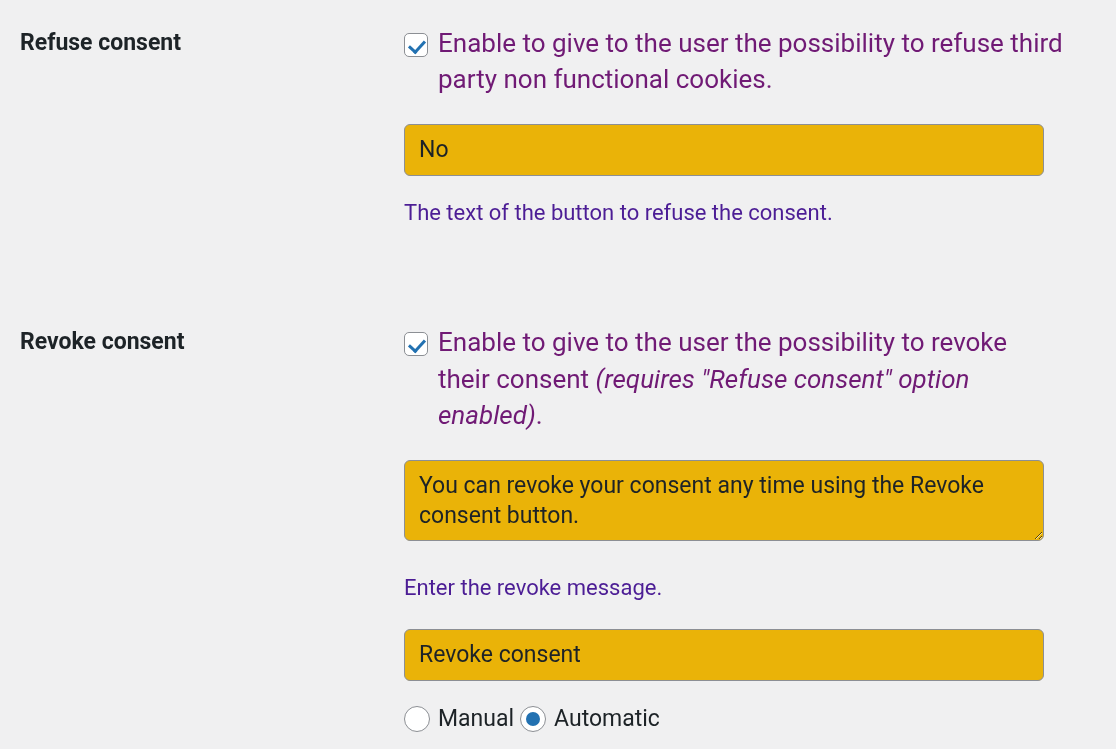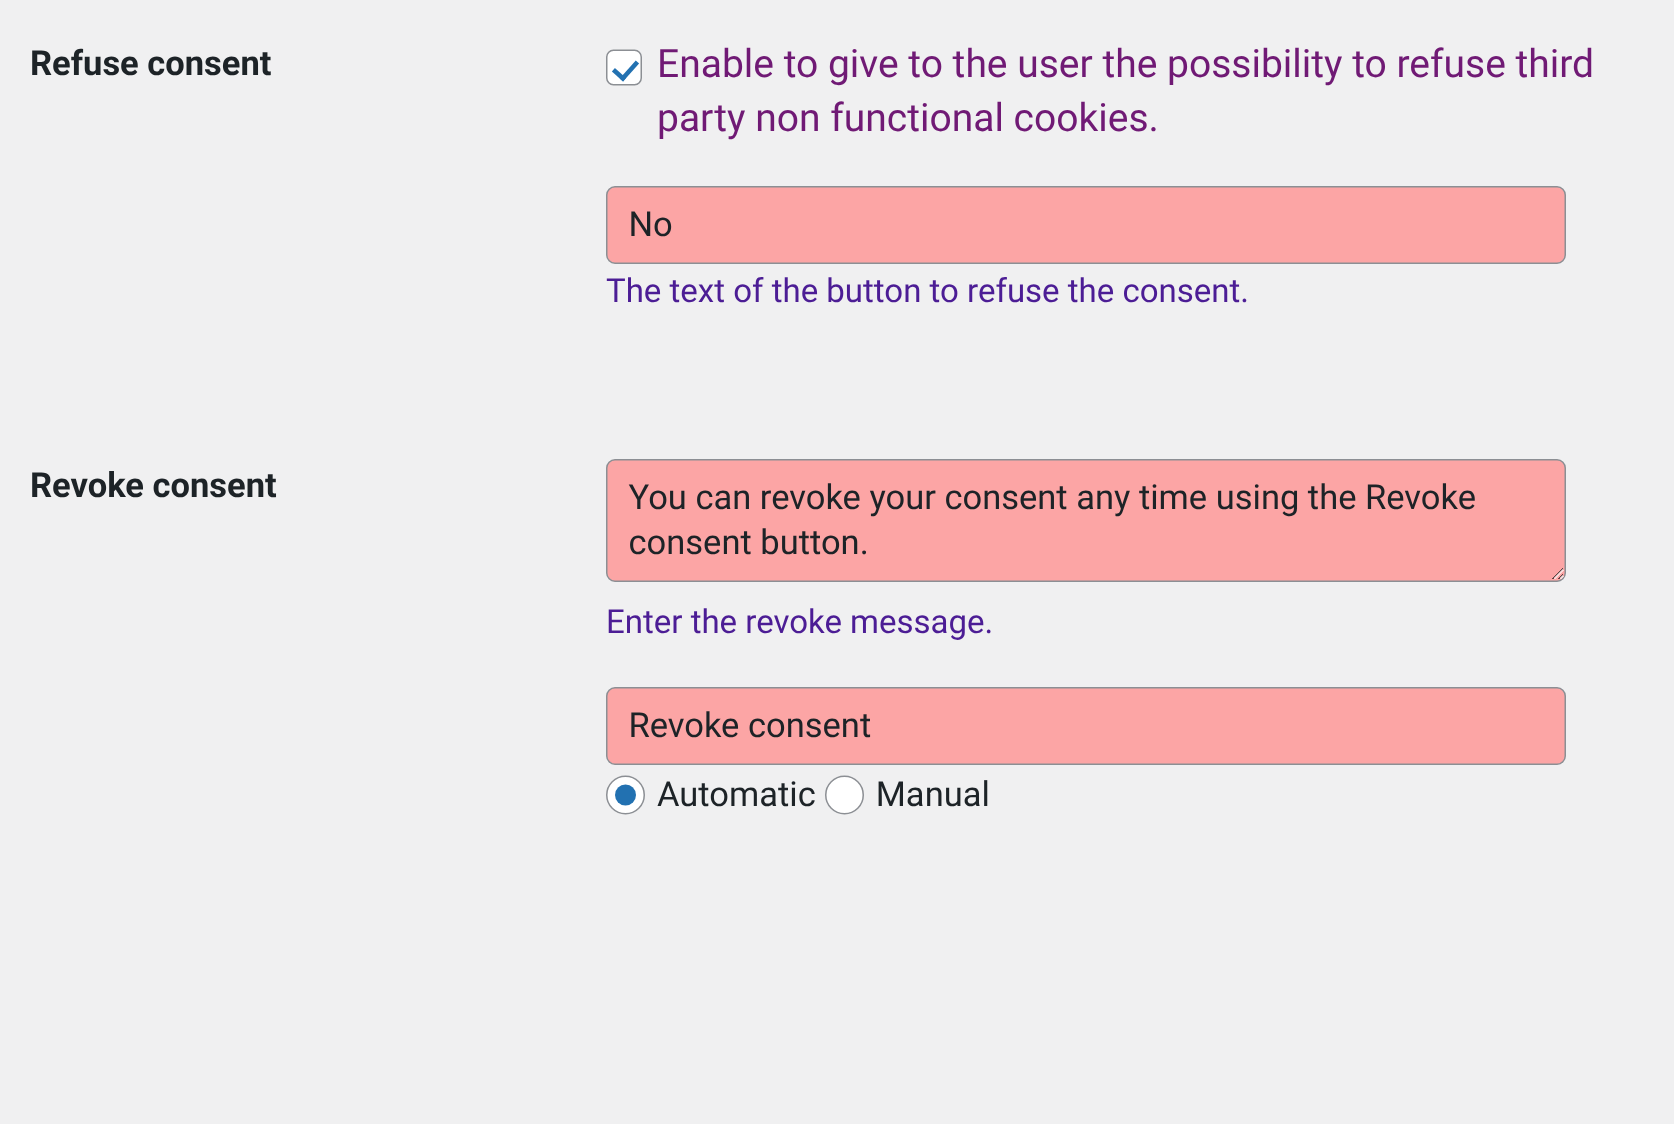--- a/index.html
+++ b/index.html
@@ -81,24 +81,24 @@
       border-bottom: 3px solid #2271b1;
       transform: rotate(-48deg);
     }
     .text-input {
       width: 100%;
       max-width: 640px;
       font-size: 23px;
       padding: 10px 14px;
       border: 1.5px solid #8c8f94;
       border-radius: 6px;
-      background: #fca5a5;
+      background: #eab308;
       color: #1d2327;
       font-family: inherit;
-      margin-bottom: 4px;
+      margin-bottom: 22px;
       line-height: 1.3;
     }
     textarea.text-input {
       resize: both;
       min-height: 78px;
     }
     .help-text {
       color: #4c1d95;
       font-size: 22px;
       margin-bottom: 26px;
@@ -161,30 +161,38 @@
     <input type="text" class="text-input" value="No" style="">
     <div class="help-text">The text of the button to refuse the consent.</div>
   </div>
 </div>
 
 <div class="setting-row">
   <div class="label-col">
     <span class="label">Revoke consent</span>
   </div>
   <div class="content-col">
+    <label class="checkbox-line">
+      <span class="cb-wrap">
+        <input type="checkbox" class="wp-checkbox" checked="" style="">
+      </span>
+      <span class="cb-text">
+        <span>Enable to give to the user the possibility to revoke their consent </span><em>(requires "Refuse consent" option enabled)</em><span>.</span>
+      </span>
+    </label>
 
     <textarea class="text-input" rows="2" style="">You can revoke your consent any time using the Revoke consent button.</textarea>
     <div class="help-text">Enter the revoke message.</div>
 
     <input type="text" class="text-input" value="Revoke consent" style="">
 
     <div class="radio-group">
       <label class="radio-item">
+        <input type="radio" class="wp-radio" name="revoke-mode" style="">
+        <span class="radio-label">Manual</span>
+      </label>
+      <label class="radio-item">
         <input type="radio" class="wp-radio" name="revoke-mode" checked="" style="">
         <span class="radio-label">Automatic</span>
-      </label>
-      <label class="radio-item">
-        <input type="radio" class="wp-radio" name="revoke-mode" style="">
-        <span class="radio-label">Manual</span>
       </label>
     </div>
   </div>
 </div>
 
 </body></html>

